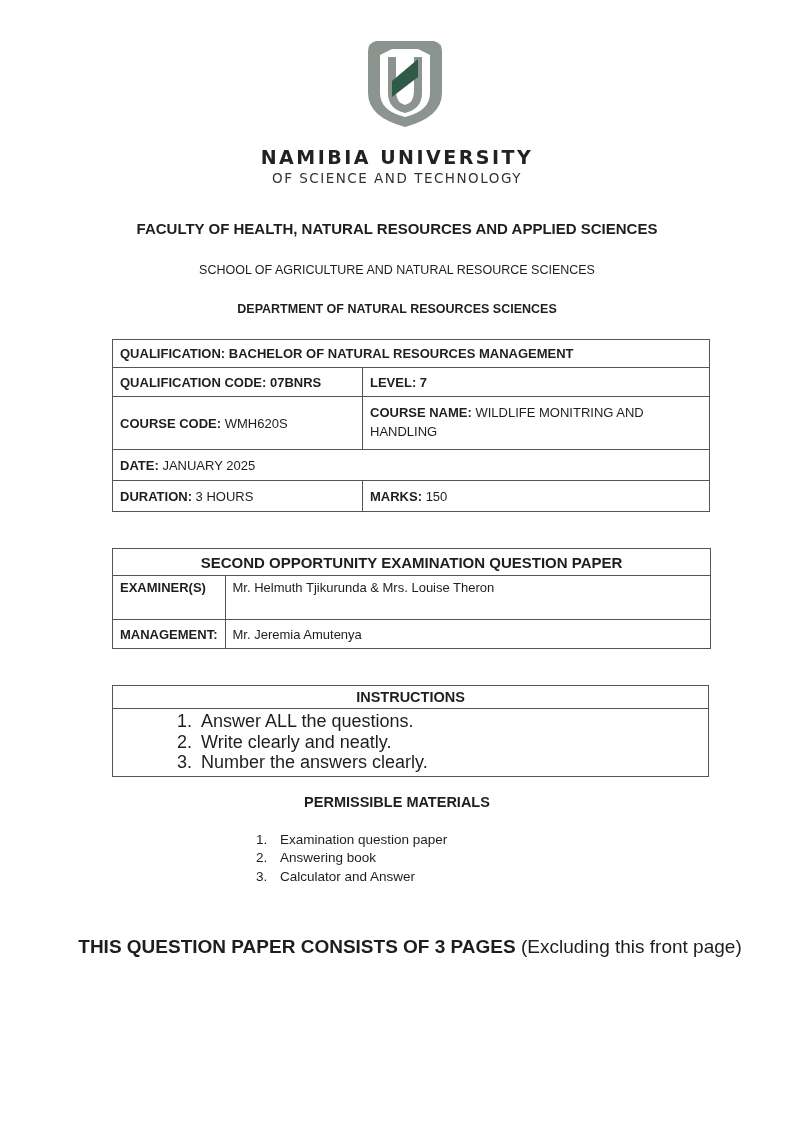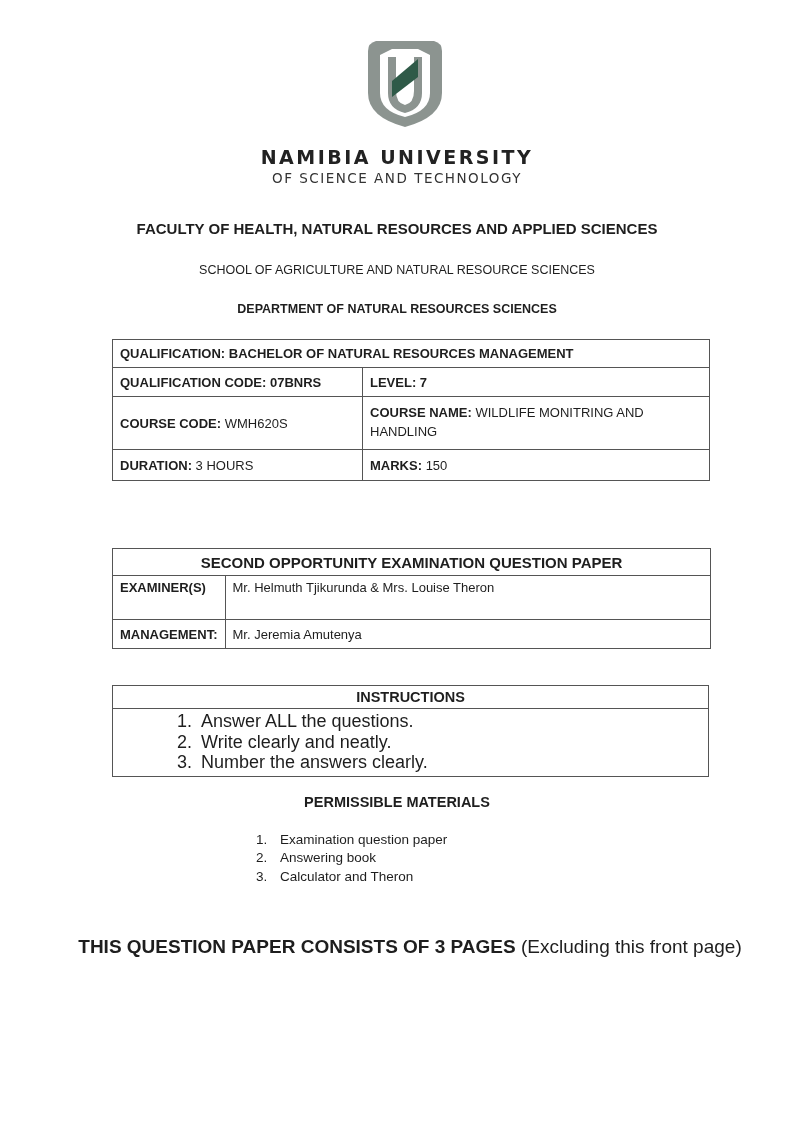--- a/index.html
+++ b/index.html
@@ -64,20 +64,26 @@
     <td>
       <span class="b">COURSE CODE:</span>
       <span>WMH620S</span>
     </td>
     <td style="vertical-align:top;padding-top:6px;line-height:19px;">
       <span class="b">COURSE NAME:</span>
       <span>WILDLIFE MONITRING AND HANDLING</span>
     </td>
   </tr>
   <tr style="height:31px">
+    <td colspan="2">
+      <span class="b">DATE:</span>
+      <span>JANUARY 2025</span>
+    </td>
+  </tr>
+  <tr style="height:31px">
     <td>
       <span class="b">DURATION:</span>
       <span>3 HOURS</span>
     </td>
     <td>
       <span class="b">MARKS:</span>
       <span>150</span>
     </td>
   </tr>
 </tbody>
@@ -110,17 +116,17 @@
       <div><span style="display:inline-block;width:24px">2.</span><span>Write clearly and neatly.</span></div>
       <div><span style="display:inline-block;width:24px">3.</span><span>Number the answers clearly.</span></div>
     </td>
   </tr>
 </tbody>
   </table>
 
 <div class="abs center pm-title">PERMISSIBLE MATERIALS</div>
 <div class="abs list" style="top:832px;"><span class="num">1.</span><span>Examination question paper</span></div>
 <div class="abs list" style="top:850px;"><span class="num">2.</span><span>Answering book</span></div>
-<div class="abs list" style="top:869px;"><span class="num">3.</span><span>Calculator and Theron</span></div>
+<div class="abs list" style="top:869px;"><span class="num">3.</span><span>Calculator and Answer</span></div>
 
 <div class="abs center footer">
   <span class="b">THIS QUESTION PAPER CONSISTS OF 3 PAGES</span><span> (Excluding this front page)</span>
 </div>
 
 </body></html>

